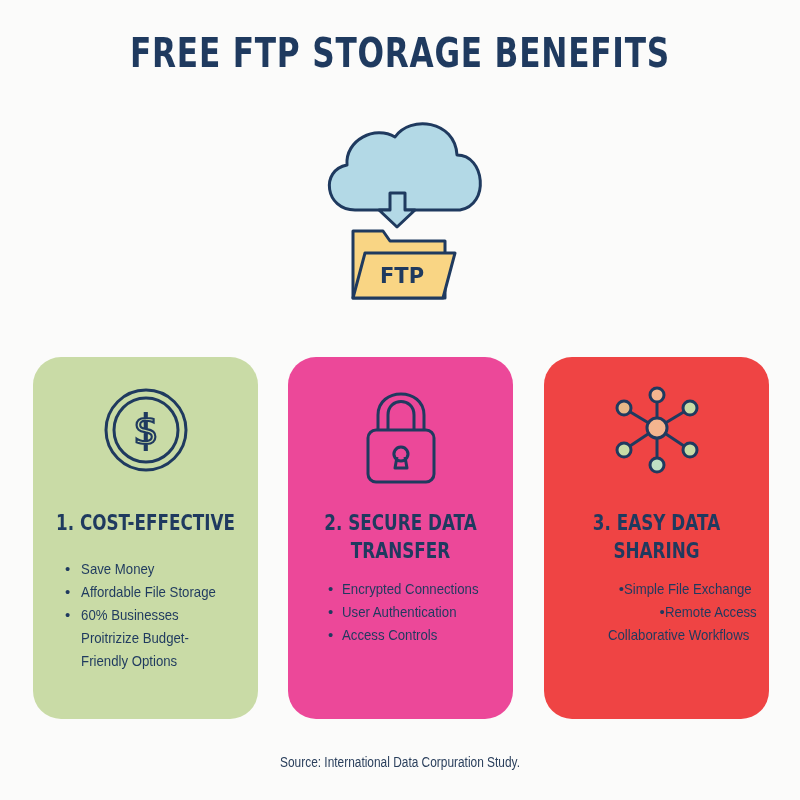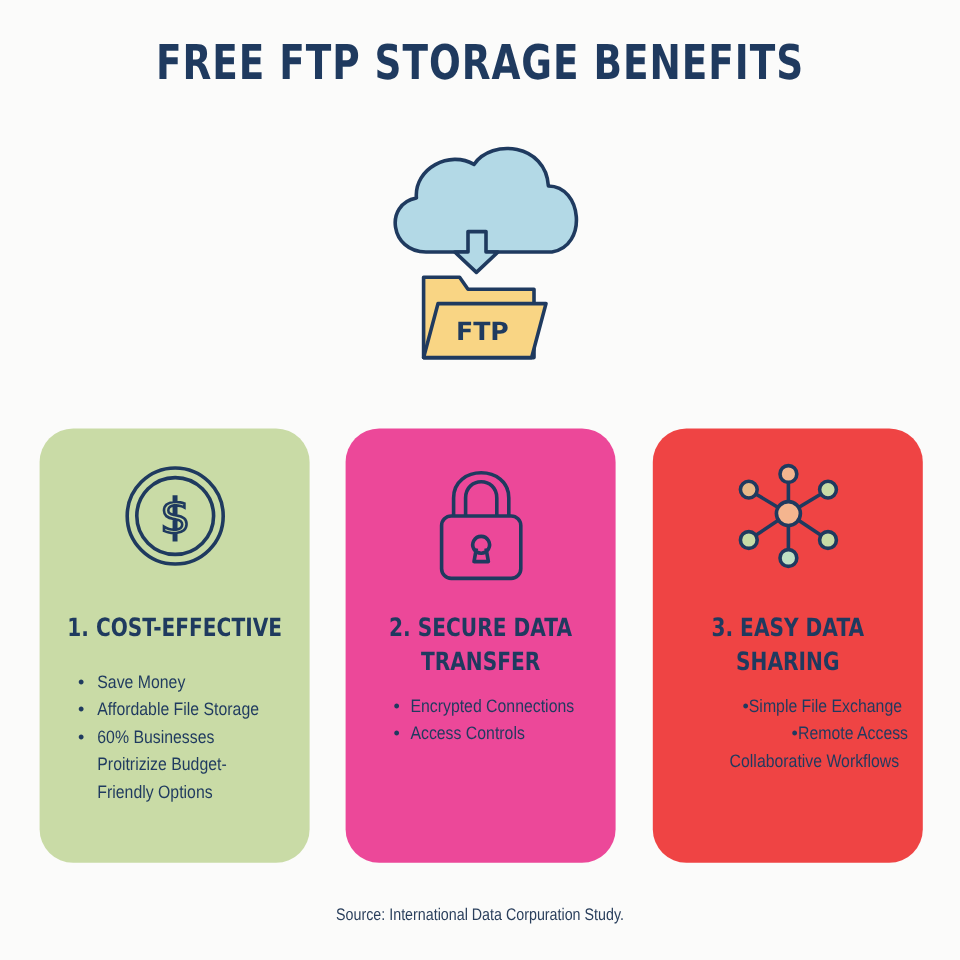--- a/index.html
+++ b/index.html
@@ -84,20 +84,21 @@
       <rect x="12" y="45" width="66" height="52" rx="8" fill="none" stroke="#1f3a5f" stroke-width="3"></rect>
       <path d="M45 62 a7 7 0 1 1 -0.1 0 Z M41 72 L39 83 L51 83 L49 72" fill="none" stroke="#1f3a5f" stroke-width="3" stroke-linejoin="round"></path>
     </svg>
   </div>
   <div class="card-title">
     <div>2. SECURE DATA</div>
     <div>TRANSFER</div>
   </div>
   <ul class="card-list">
     <li><span class="bullet">•</span><span class="txt">Encrypted Connections</span></li>
+    <li><span class="bullet">•</span><span class="txt">User Authentication</span></li>
     <li><span class="bullet">•</span><span class="txt">Access Controls</span></li>
   </ul>
 </div>
 
 <div class="card orange">
   <div class="card-icon">
     <svg width="100" height="90" viewBox="0 0 100 90">
       <g stroke="#1f3a5f" stroke-width="3">
         <line x1="50" y1="43" x2="50" y2="14"></line>
         <line x1="50" y1="43" x2="50" y2="76"></line>

